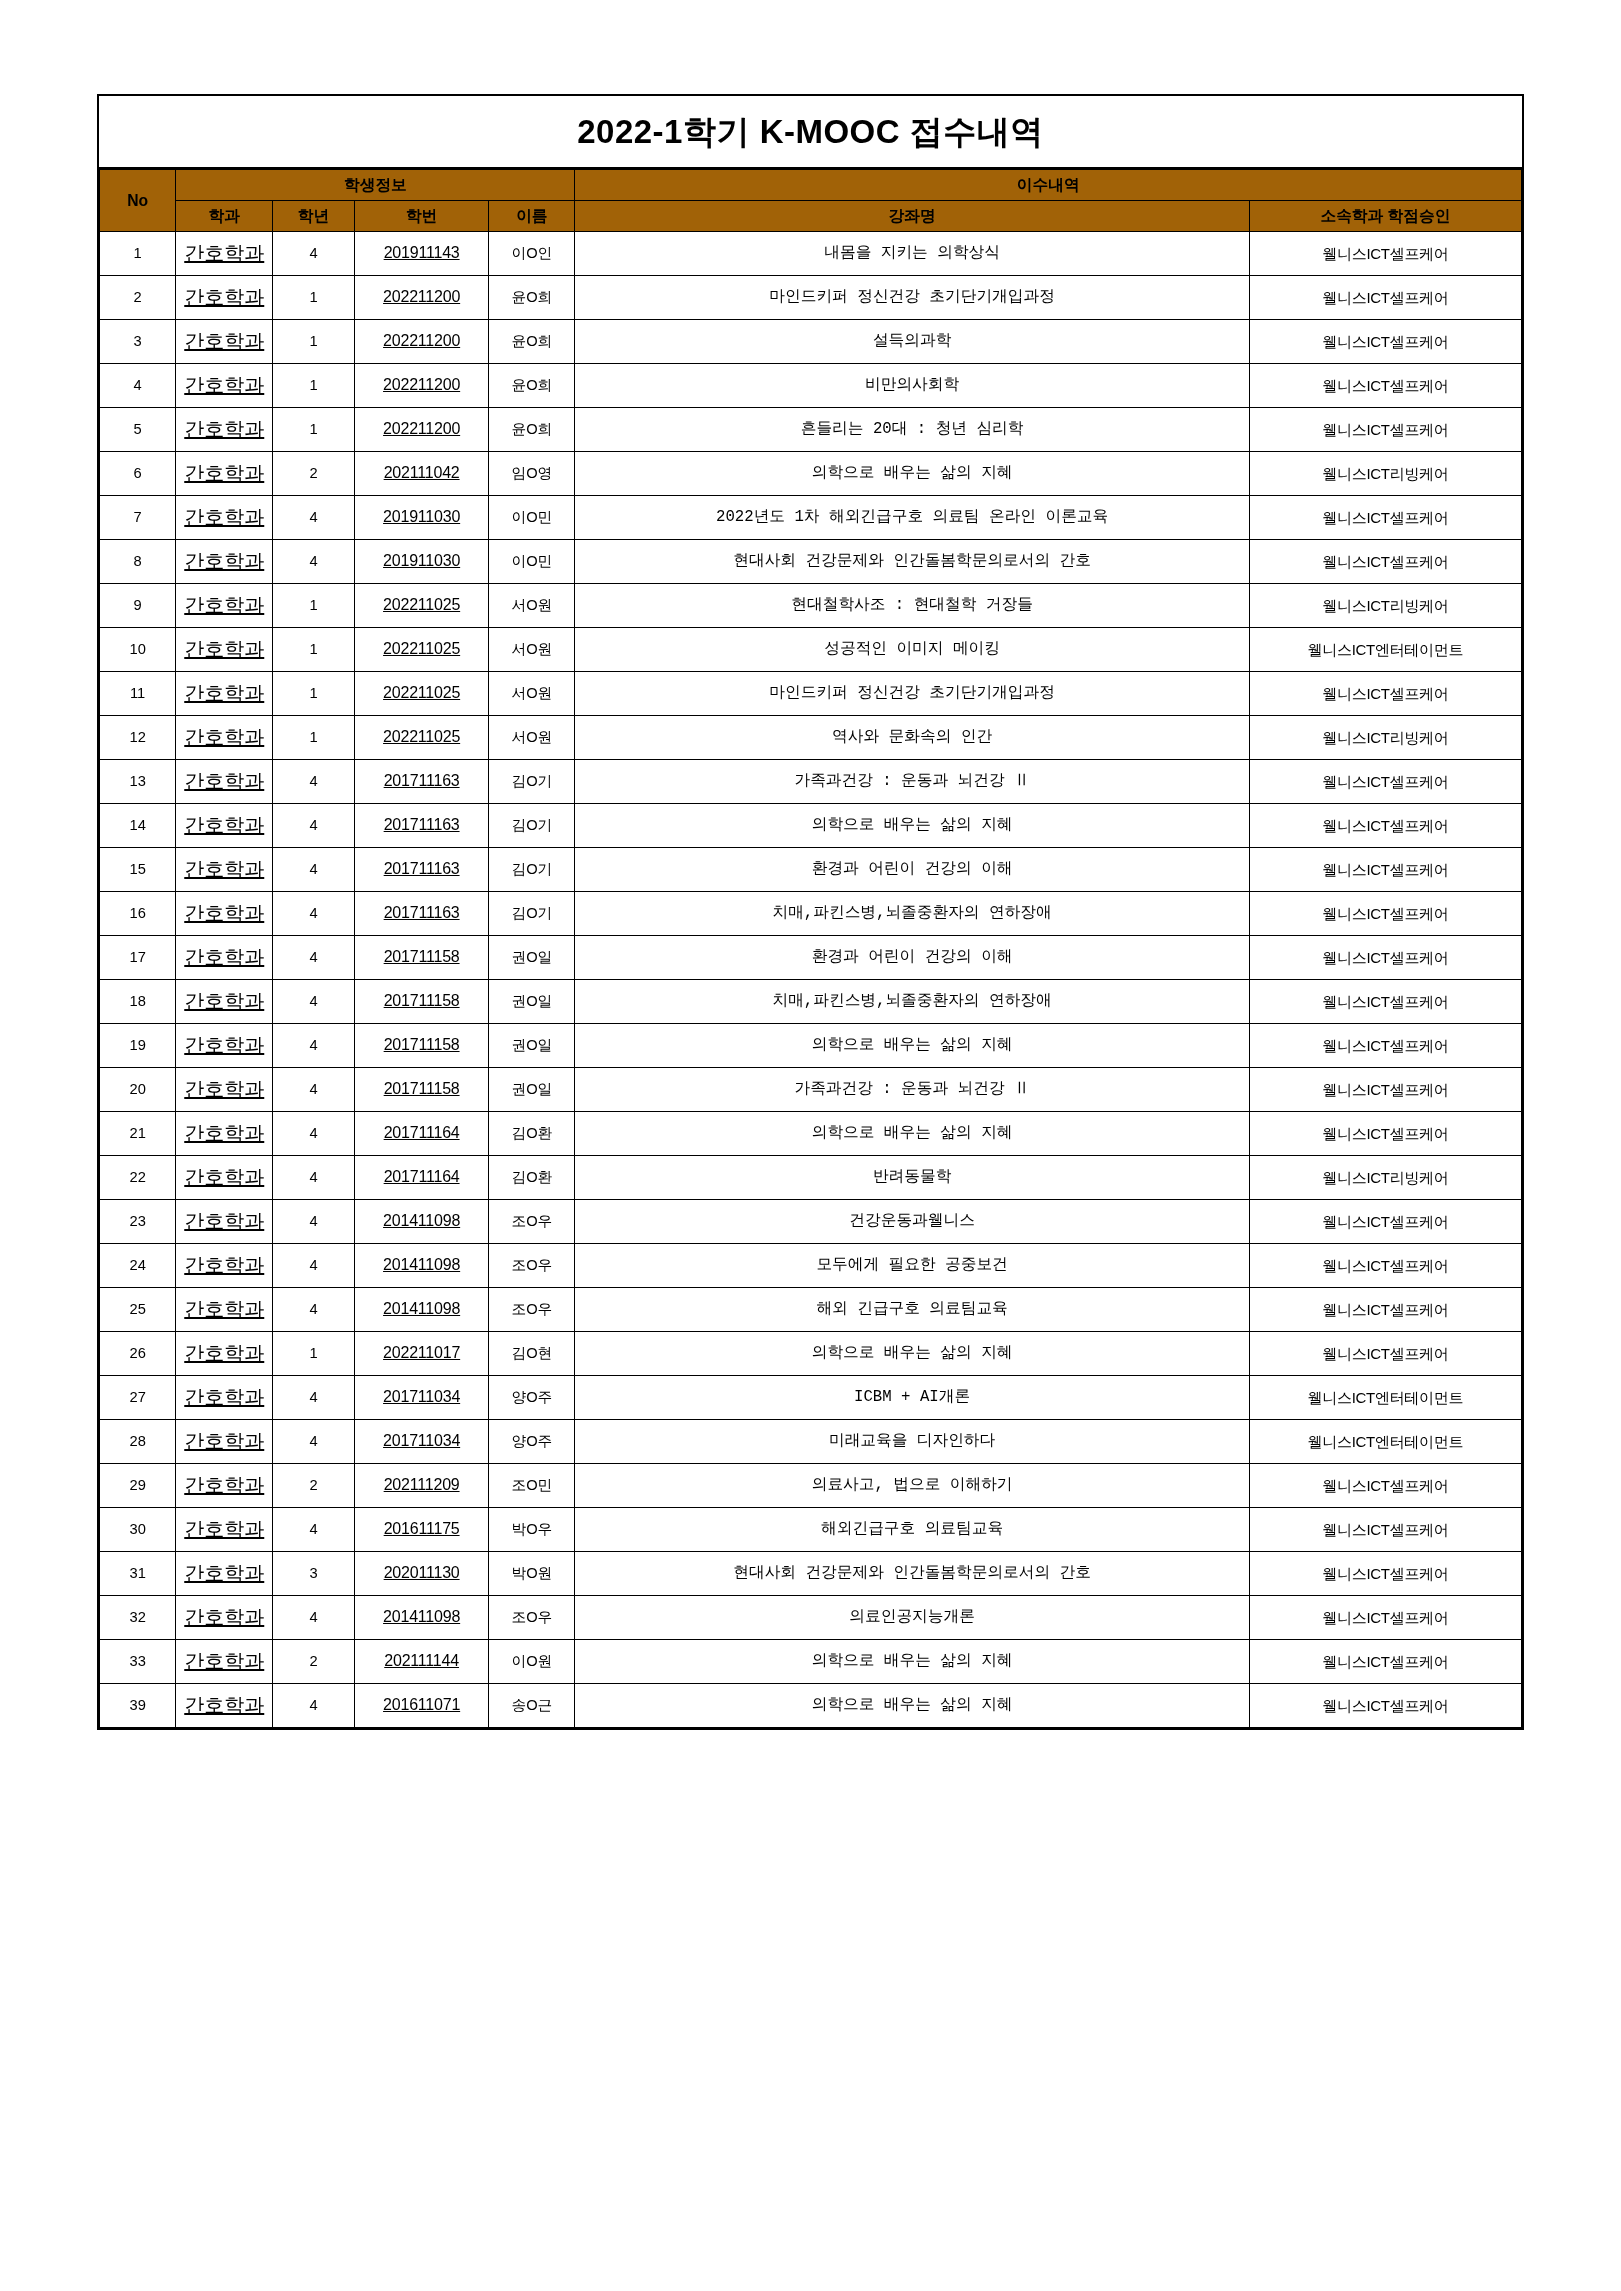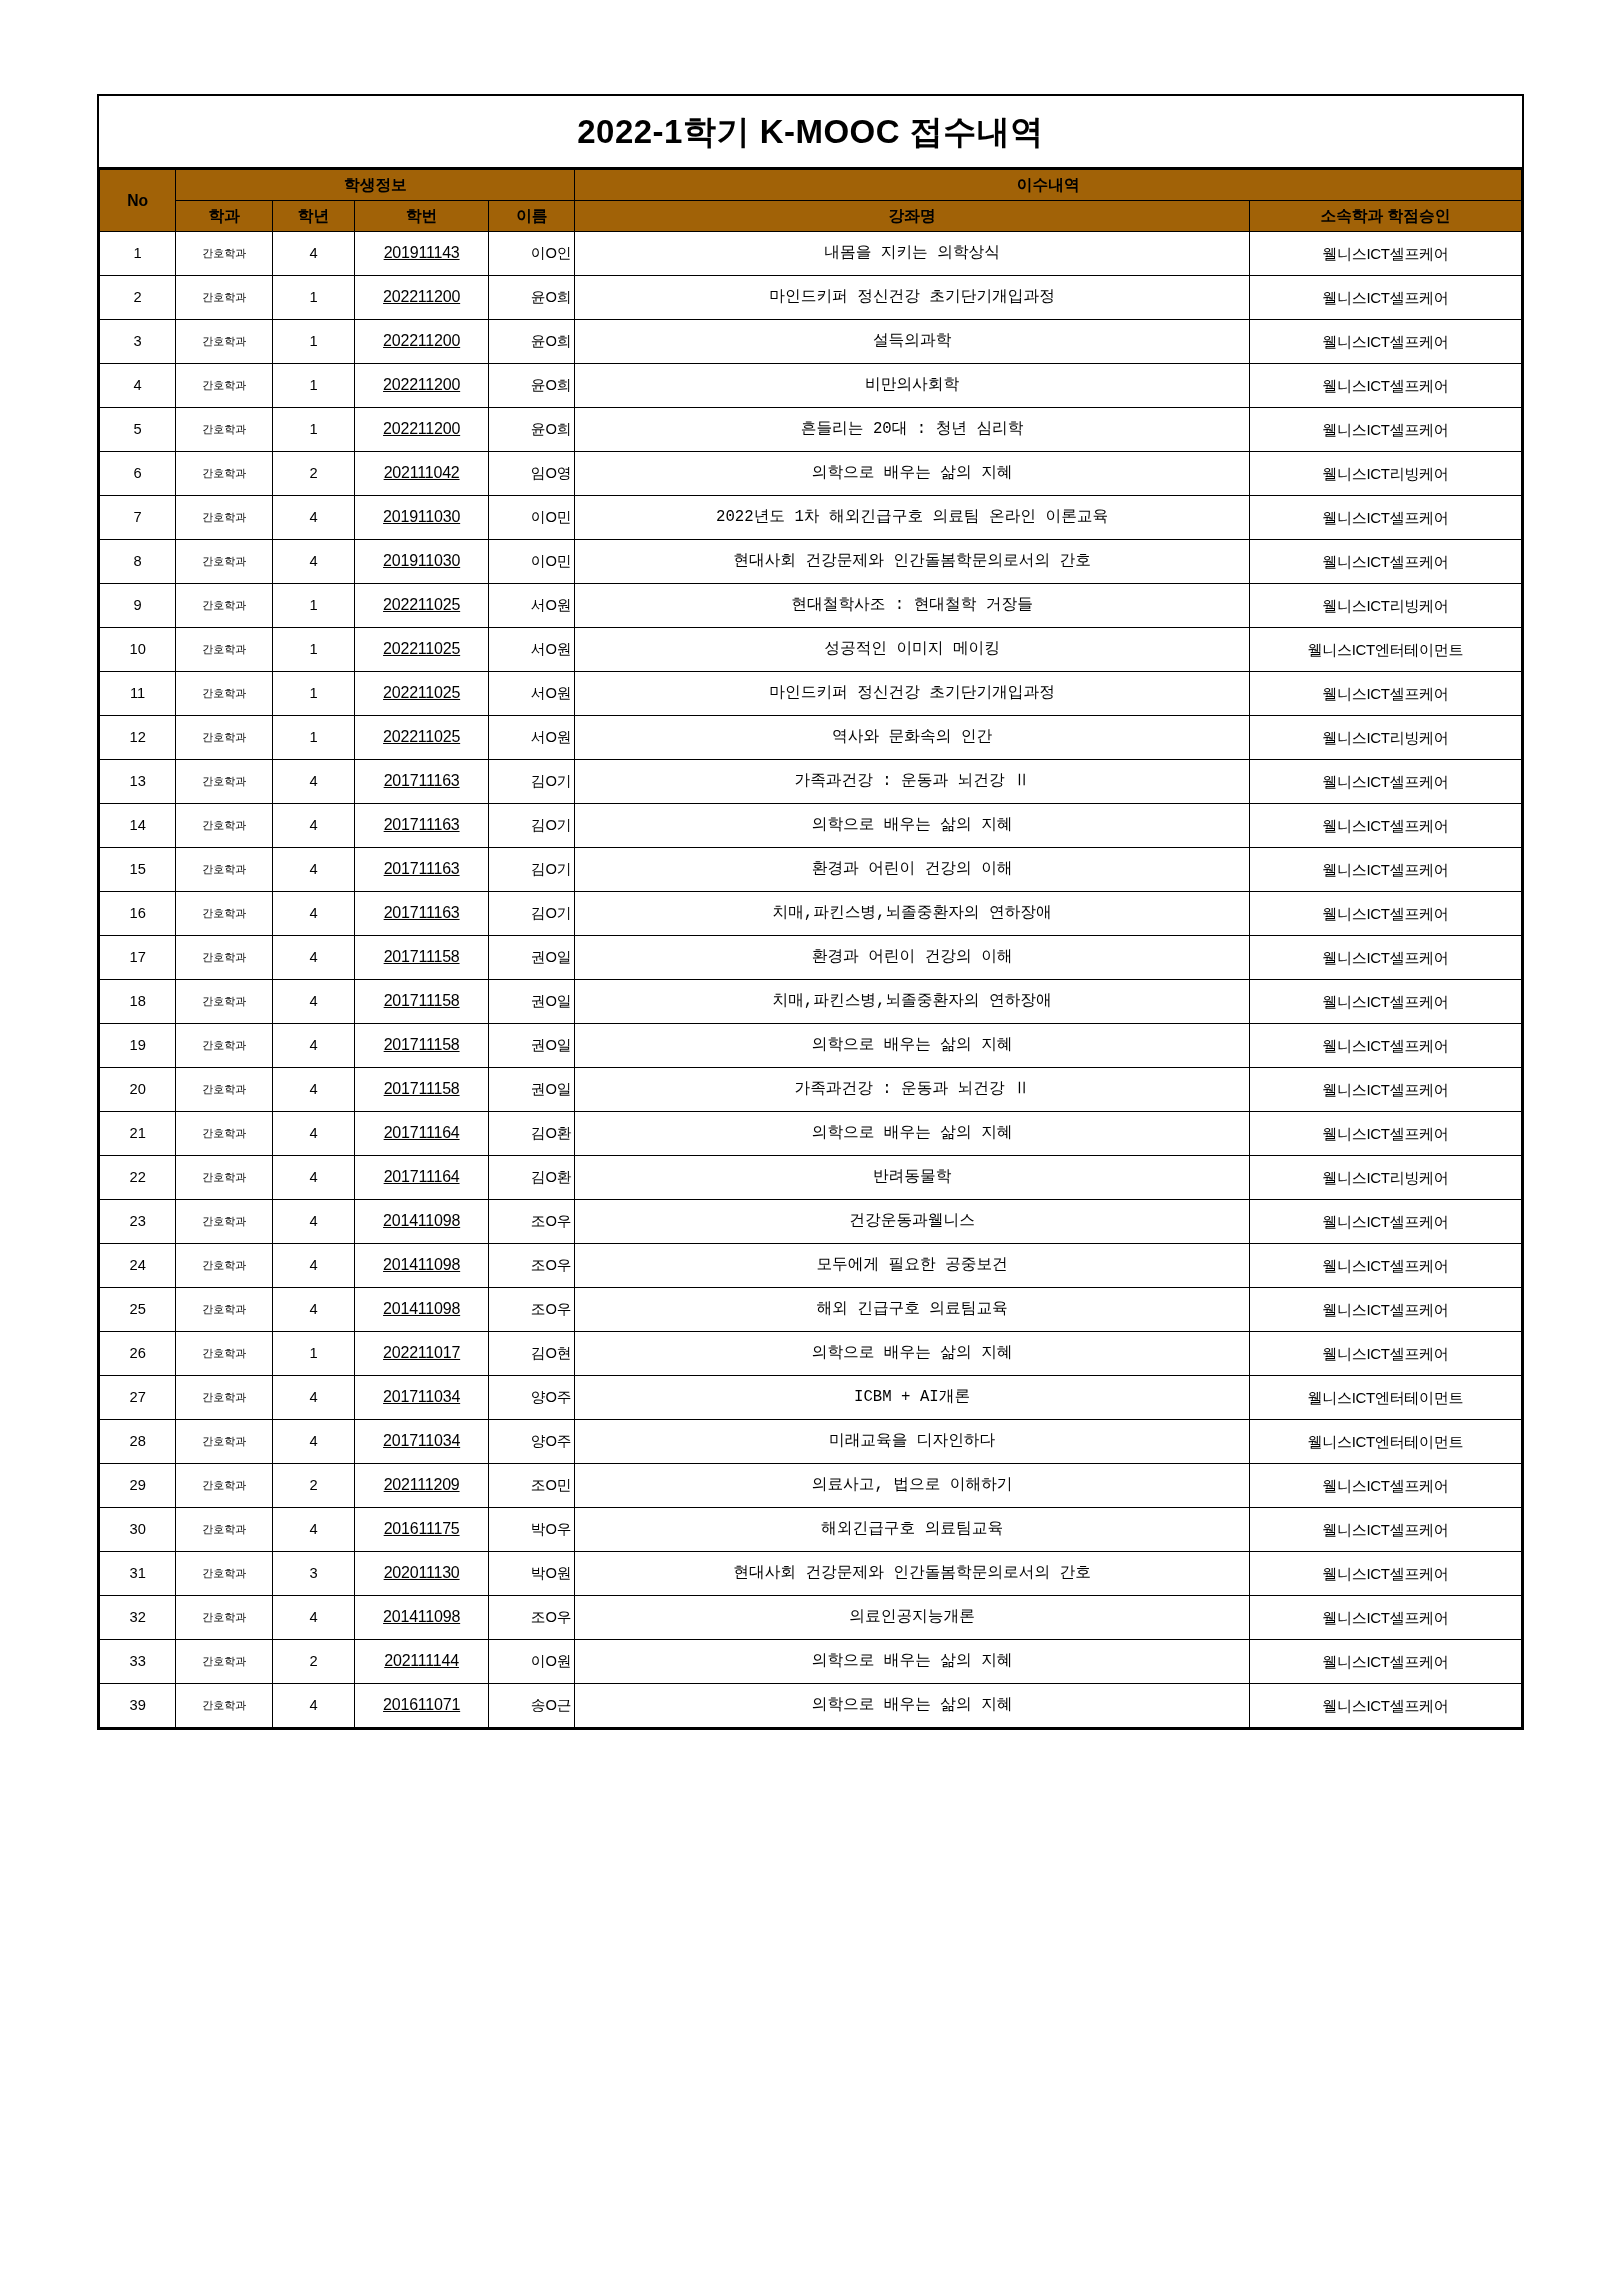--- a/index.html
+++ b/index.html
@@ -75,24 +75,24 @@
   table.kmooc thead tr.grp-row th { height: 31px; }
   table.kmooc thead tr.sub-row th { height: 31px; }
 
   table.kmooc tbody td {
     height: 44px;
     font-size: 15px;
     font-weight: normal;
     line-height: 1.15;
   }
   table.kmooc tbody td.c-no      { font-size: 14.7px; }
-  table.kmooc tbody td.c-dept    { font-size: 11px; }
+  table.kmooc tbody td.c-dept    { font-size: 20px; text-decoration: underline; }
   table.kmooc tbody td.c-year    { font-size: 14.7px; }
   table.kmooc tbody td.c-sid     { font-size: 16px; letter-spacing: -0.2px; text-decoration: underline; }
-  table.kmooc tbody td.c-name    { font-size: 14.7px; text-align: right; }
+  table.kmooc tbody td.c-name    { font-size: 14.7px; }
   table.kmooc tbody td.c-course  { font-size: 15.7px; font-family: Liberation Mono, monospace; }
   table.kmooc tbody td.c-approve { font-size: 15px; letter-spacing: -0.3px; }
 
   
   col.w-no      { width: 71px;  }
   col.w-dept    { width: 90px;  }
   col.w-year    { width: 76px;  }
   col.w-sid     { width: 125px; }
   col.w-name    { width: 80px;  }
   col.w-course  { width: 627px; }

